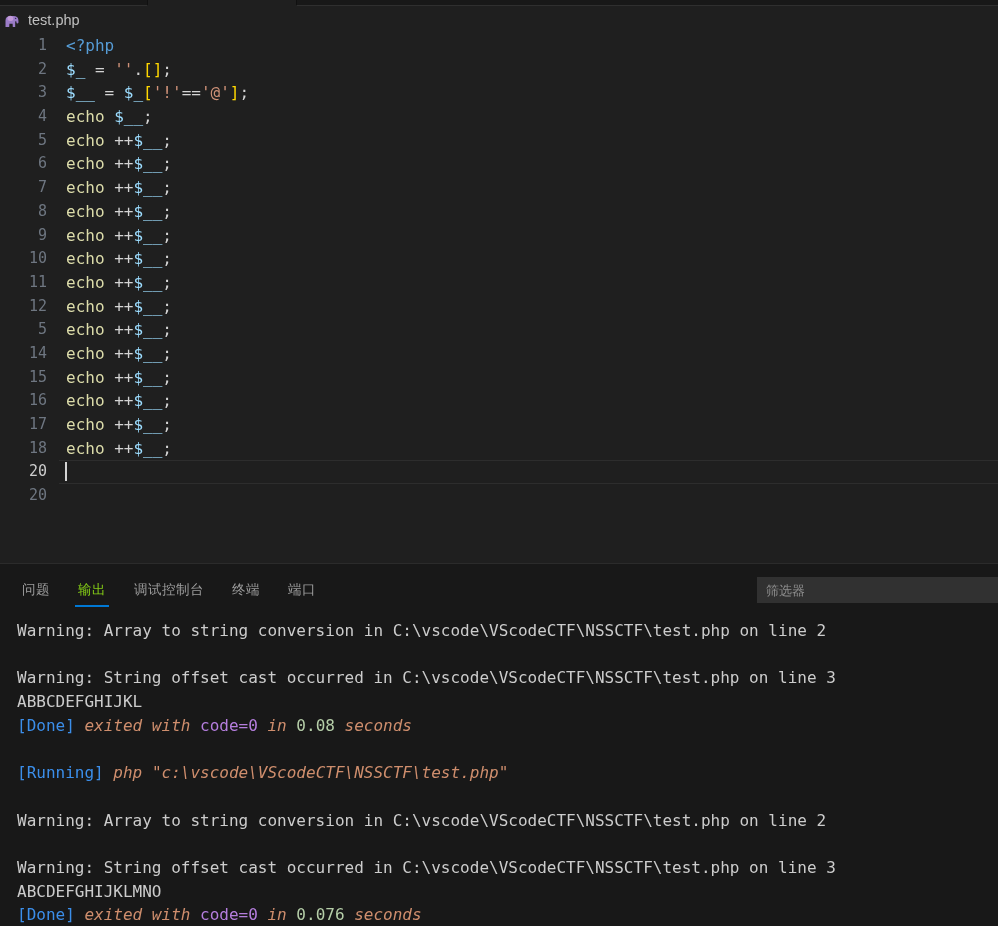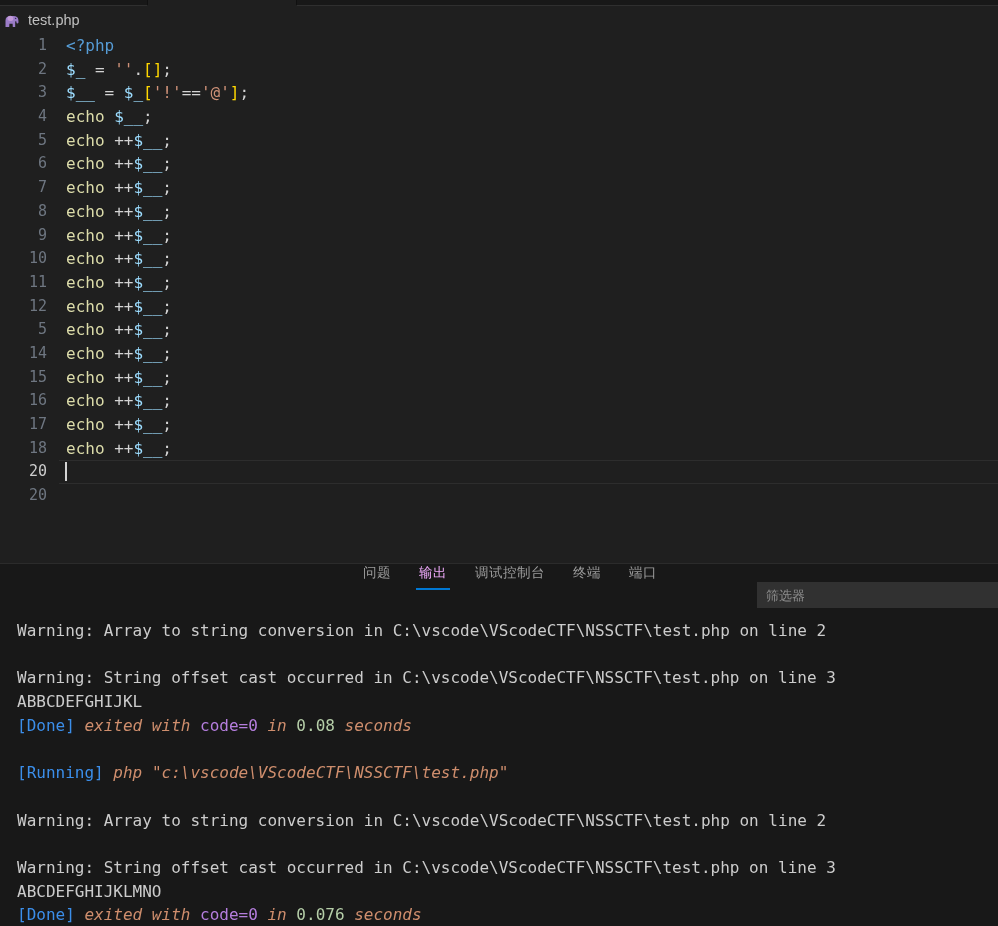--- a/index.html
+++ b/index.html
@@ -52,28 +52,27 @@
   .t-fn  { color: var(--tokenFunction); text-align: right; }
 
   
   .panel {
     height: 363px; background: #181818;
     border-top: 1px solid #2b2b2b;
   }
   .panel-tabs {
     height: 52px; display: flex; align-items: center;
     padding-left: 22px;
-    flex-direction: column;
   }
   .tabs-group { display: flex; gap: 28px; }
   .panel-tab {
     color: #9d9d9d; font-size: 13.5px; position: relative; cursor: pointer;
     letter-spacing: 0.5px;
   }
-  .panel-tab.active { color: #f0abfc; }
+  .panel-tab.active { color: #84cc16; }
   .panel-tab.active::after {
     content: ""; position: absolute; left: -3px; right: -3px; bottom: -8px;
     height: 2px; background: var(--accentBlue);
   }
   .filter-input {
     margin-left: auto; width: 241px; height: 26px;
     background: #313131; border: none; outline: none;
     color: #cccccc; font-size: 13px; padding: 2px 9px;
     font-family: "Liberation Sans", sans-serif;
   }

